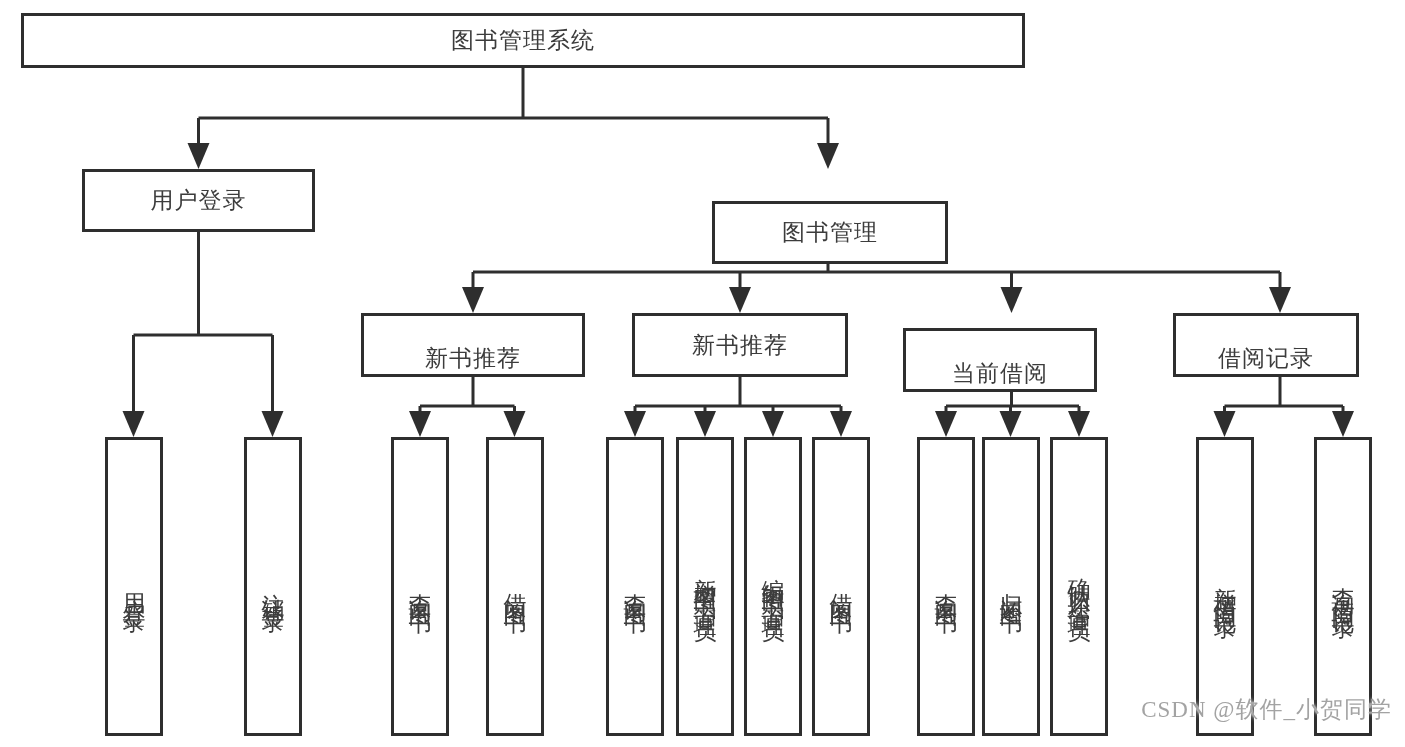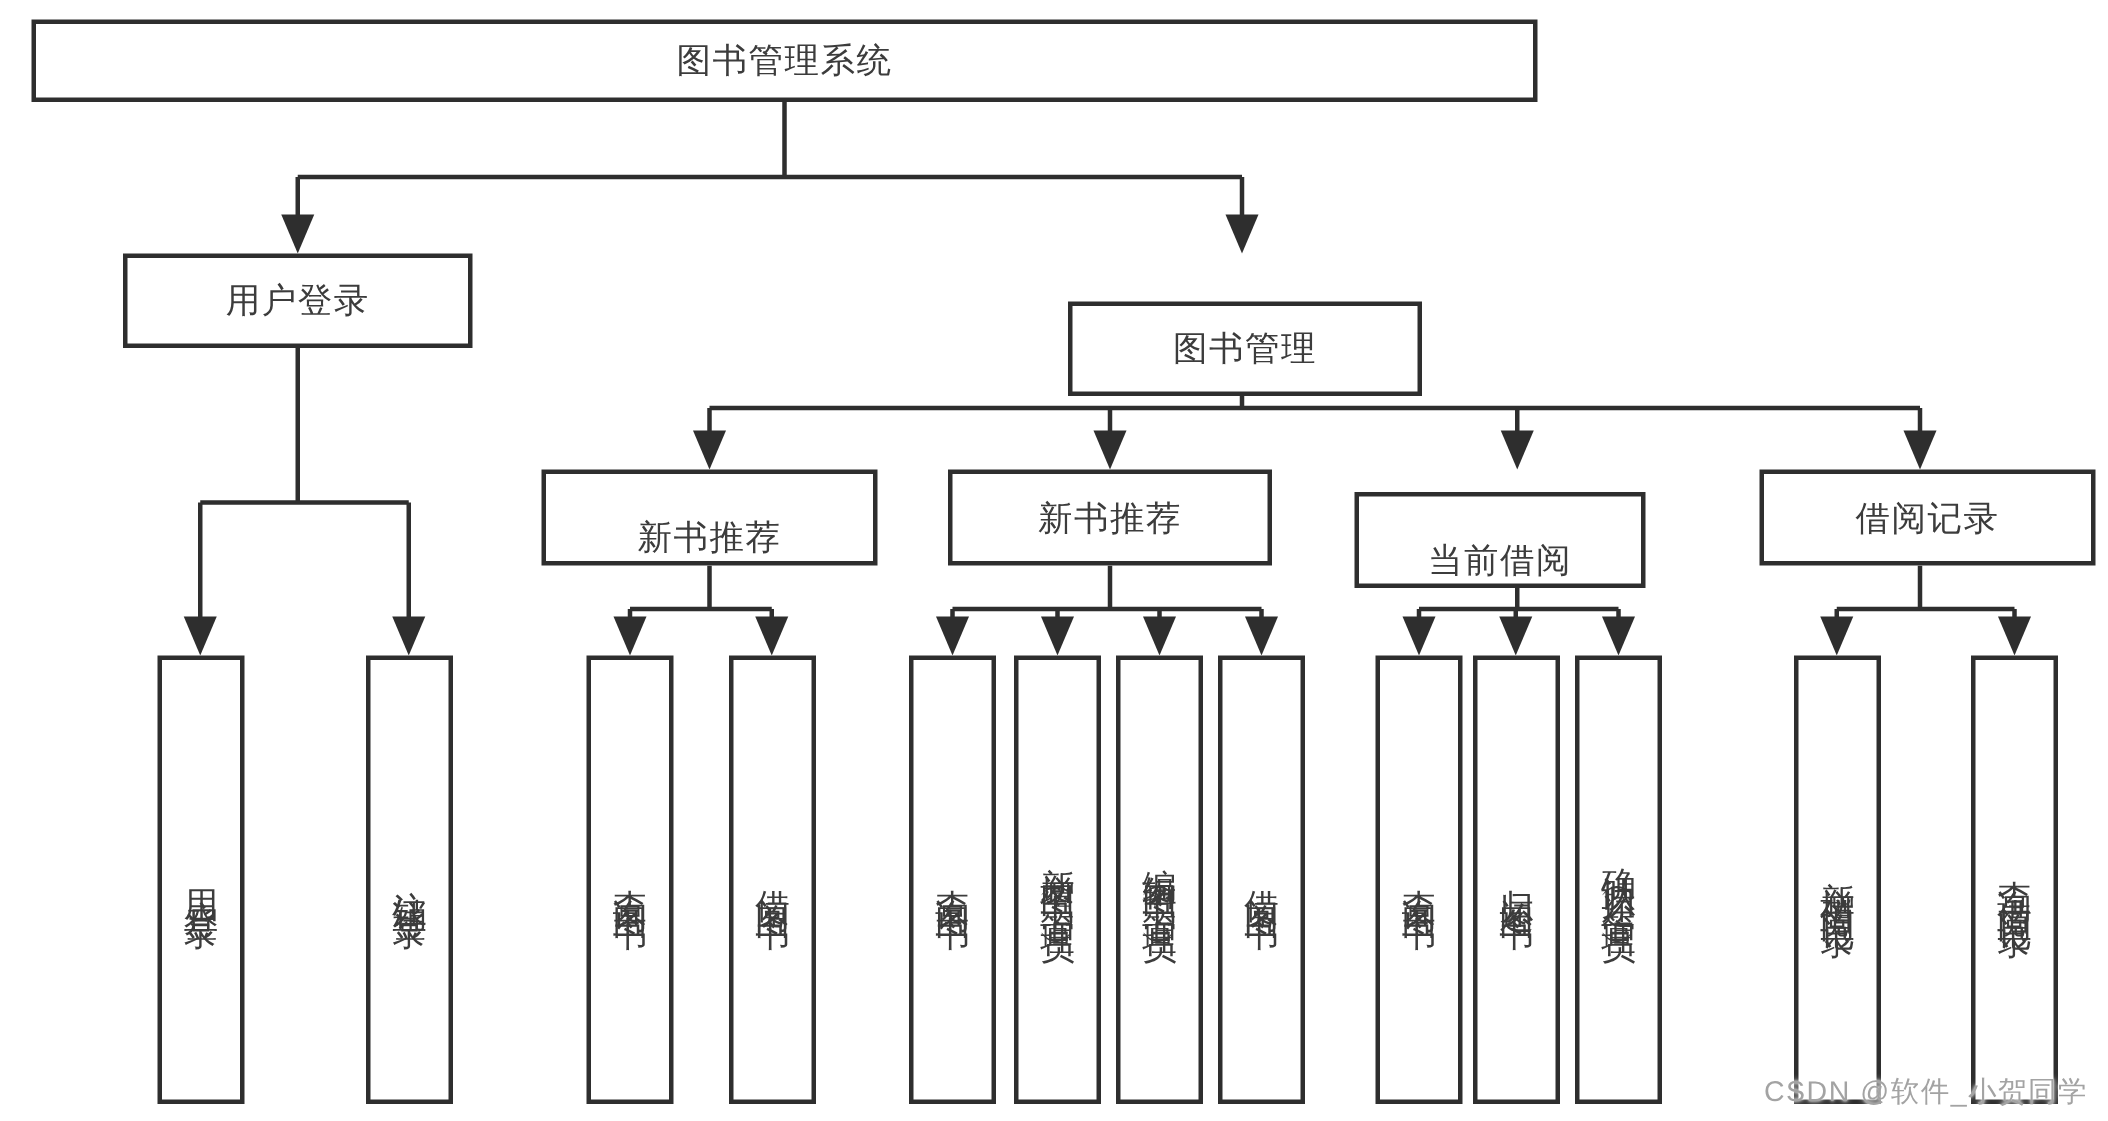--- a/index.html
+++ b/index.html
@@ -9,20 +9,21 @@
     --bg:#ffffff;
   }
   *{margin:0;padding:0;box-sizing:border-box;}
   html,body{background:var(--bg);}
   body{font-family:"Liberation Sans","DejaVu Sans",sans-serif;}
   .stage{
     position:relative;
     width:1405px;height:747px;
     background:var(--bg);
     overflow:hidden;
+    font-family:Liberation Serif, serif;
   }
   svg.connectors{position:absolute;left:0;top:0;z-index:1;}
   svg.connectors path, svg.connectors line{
     stroke:var(--line);stroke-width:3;fill:none;
   }
   svg.connectors polygon{fill:var(--line);stroke:none;}
   .node{
     position:absolute;
     background:var(--bg);
     border:3px solid var(--line);
@@ -33,22 +34,22 @@
     z-index:2;
   }
   .leaf .vtext{
     writing-mode:vertical-rl;
     text-orientation:mixed;
     letter-spacing:6px;
     line-height:1;
   }
   .watermark{
     position:absolute;
-    right:13px;bottom:6px;
-    font-size:19px;
+    right:13px;bottom:22px;
+    font-size:23px;
     letter-spacing:1px;
     color:var(--watermark);
     text-shadow:0 0 2px #ffffff,0 0 4px #ffffff;
     z-index:3;
     white-space:nowrap;
   }
 </style>
 </head>
 <body>
 
@@ -136,21 +137,21 @@
 
   <div class="node" style="left:361px;top:313px;width:224px;height:64px;align-items:flex-end;">
     <span>新书推荐</span>
   </div>
   <div class="node" style="left:632px;top:313px;width:216px;height:64px;">
     <span>新书推荐</span>
   </div>
   <div class="node" style="left:903px;top:328px;width:194px;height:64px;align-items:flex-end;">
     <span>当前借阅</span>
   </div>
-  <div class="node" style="left:1173px;top:313px;width:224px;height:64px;">
+  <div class="node" style="left:1173px;top:313px;width:186px;height:64px;align-items:flex-end;">
     <span>借阅记录</span>
   </div>
 
   <div class="node leaf" style="left:105px;top:437px;width:58px;height:299px;">
     <span class="vtext">用户登录</span>
   </div>
   <div class="node leaf" style="left:244px;top:437px;width:58px;height:299px;">
     <span class="vtext">注销登录</span>
   </div>
 

